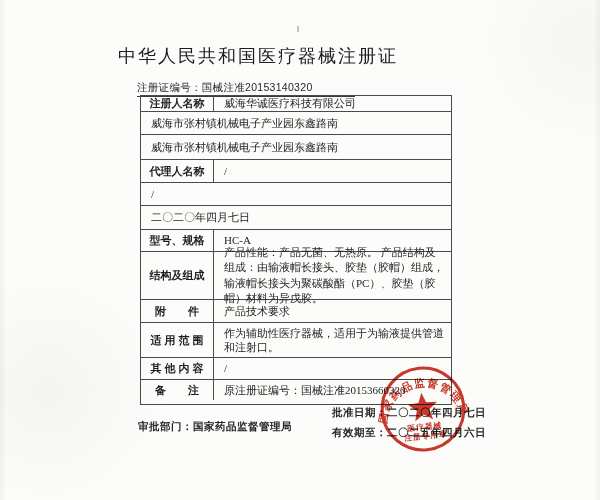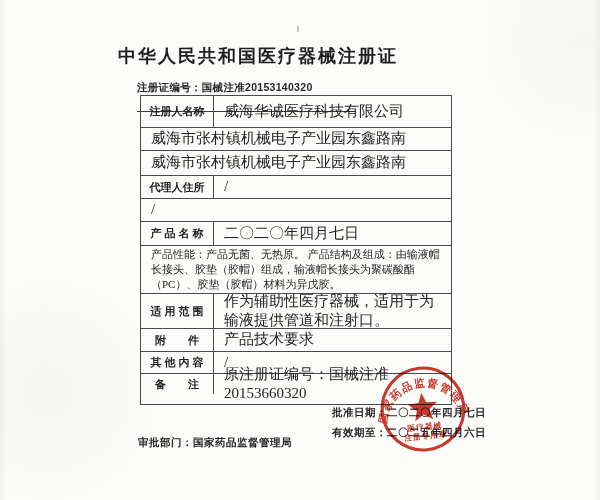--- a/index.html
+++ b/index.html
@@ -16,57 +16,57 @@
       radial-gradient(circle at 8% 78%, rgba(120,120,120,0.06), transparent 18%),
       radial-gradient(circle at 97% 8%, rgba(120,120,120,0.05), transparent 15%),
       linear-gradient(90deg, rgba(100,100,100,0.07) 0, transparent 6px),
       linear-gradient(270deg, rgba(100,100,100,0.07) 0, transparent 6px),
       #fcfcfa;
   }
   .doc-title{
     position:absolute;top:44px;left:0;width:516px;
     text-align:center;
     font-family:"Liberation Serif", serif;
-    font-weight:bold;font-size:18px;letter-spacing:2px;color:#1e1e1e;
+    font-weight:normal;font-size:18px;letter-spacing:2px;color:#1e1e1e;
   }
   .reg-line{
     position:absolute;left:137px;top:81px;
-    font-size:10.5px;font-weight:bold;color:#262626;
+    font-size:10.5px;font-weight:normal;color:#262626;
     border-bottom:1px solid #3a3a3a;
-    padding:0 42px 16px 0;
+    padding:0 42px 1px 0;
     letter-spacing:0.3px;
   }
   .cert-table{
     position:absolute;left:140px;top:95px;width:312px;height:310px;
     border:1px solid #4a4a4a;
     box-sizing:border-box;
     background:transparent;
   }
   .t-row{display:flex;box-sizing:border-box;border-bottom:1px solid #4a4a4a;}
   .t-row:last-child{border-bottom:none;}
-  .r1{height:32px}.r2{height:23px}.r3{height:25px}.r4{height:23px}
+  .r1{height:16px}.r2{height:23px}.r3{height:25px}.r4{height:23px}
   .r5{height:23px}.r6{height:24px}.r7{height:22px}.r8{height:48px}
   .r9{height:35px}.r10{height:23px}.r11{height:22px}.r12{height:20px}
   .t-label{
     width:73px;flex:0 0 73px;box-sizing:border-box;
     border-right:1px solid #4a4a4a;
     display:flex;align-items:center;justify-content:center;
     font-weight:bold;font-size:11px;color:#1f1f1f;
     white-space:pre;
   }
   .t-value{
     flex:1;display:flex;align-items:center;
     padding:2px 6px 2px 10px;
     font-family:"Liberation Serif", serif;
-    font-size:15px;color:#232323;
+    font-size:11px;color:#232323;
     line-height:1.3;
   }
   .r8 .t-value{font-size:11px;line-height:1.38;}
   .footer-dept{
-    position:absolute;left:138px;top:436px;
+    position:absolute;left:138px;top:420px;
     font-size:10.5px;font-weight:bold;color:#262626;letter-spacing:0.5px;
   }
   .footer-dates{
     position:absolute;left:332px;top:406px;
     font-size:10.5px;color:#262626;font-weight:bold;
   }
   .date-line{margin-bottom:6px;letter-spacing:0.5px;}
   .seal{
     position:absolute;left:377px;top:363px;width:92px;height:92px;
     mix-blend-mode:multiply;opacity:0.92;
@@ -94,40 +94,44 @@
       <div class="t-label">注册人名称</div>
       <div class="t-value">威海华诚医疗科技有限公司</div>
     </div>
     <div class="t-row r2">
       <div class="t-value">威海市张村镇机械电子产业园东鑫路南</div>
     </div>
     <div class="t-row r3">
       <div class="t-value">威海市张村镇机械电子产业园东鑫路南</div>
     </div>
     <div class="t-row r4">
-      <div class="t-label">代理人住所</div>
+      <div class="t-label">代理人名称</div>
       <div class="t-value">/</div>
     </div>
     <div class="t-row r5">
       <div class="t-value">/</div>
     </div>
     <div class="t-row r6">
-      <div class="t-label">产 品 名 称</div>
       <div class="t-value">二〇二〇年四月七日</div>
     </div>
+    <div class="t-row r7">
+      <div class="t-label">型号、规格</div>
+      <div class="t-value">HC-A</div>
+    </div>
     <div class="t-row r8">
+      <div class="t-label">结构及组成</div>
       <div class="t-value">产品性能：产品无菌、无热原。 产品结构及组成：由输液帽长接头、胶垫（胶帽）组成，输液帽长接头为聚碳酸酯（PC）、胶垫（胶帽）材料为异戊胶。</div>
+    </div>
+    <div class="t-row r10">
+      <div class="t-label">附　　件</div>
+      <div class="t-value">产品技术要求</div>
     </div>
     <div class="t-row r9">
       <div class="t-label">适 用 范 围</div>
       <div class="t-value">作为辅助性医疗器械，适用于为输液提供管道和注射口。</div>
-    </div>
-    <div class="t-row r10">
-      <div class="t-label">附　　件</div>
-      <div class="t-value">产品技术要求</div>
     </div>
     <div class="t-row r11">
       <div class="t-label">其 他 内 容</div>
       <div class="t-value">/</div>
     </div>
     <div class="t-row r12">
       <div class="t-label">备　　注</div>
       <div class="t-value">原注册证编号：国械注准20153660320</div>
     </div>
   </div>

